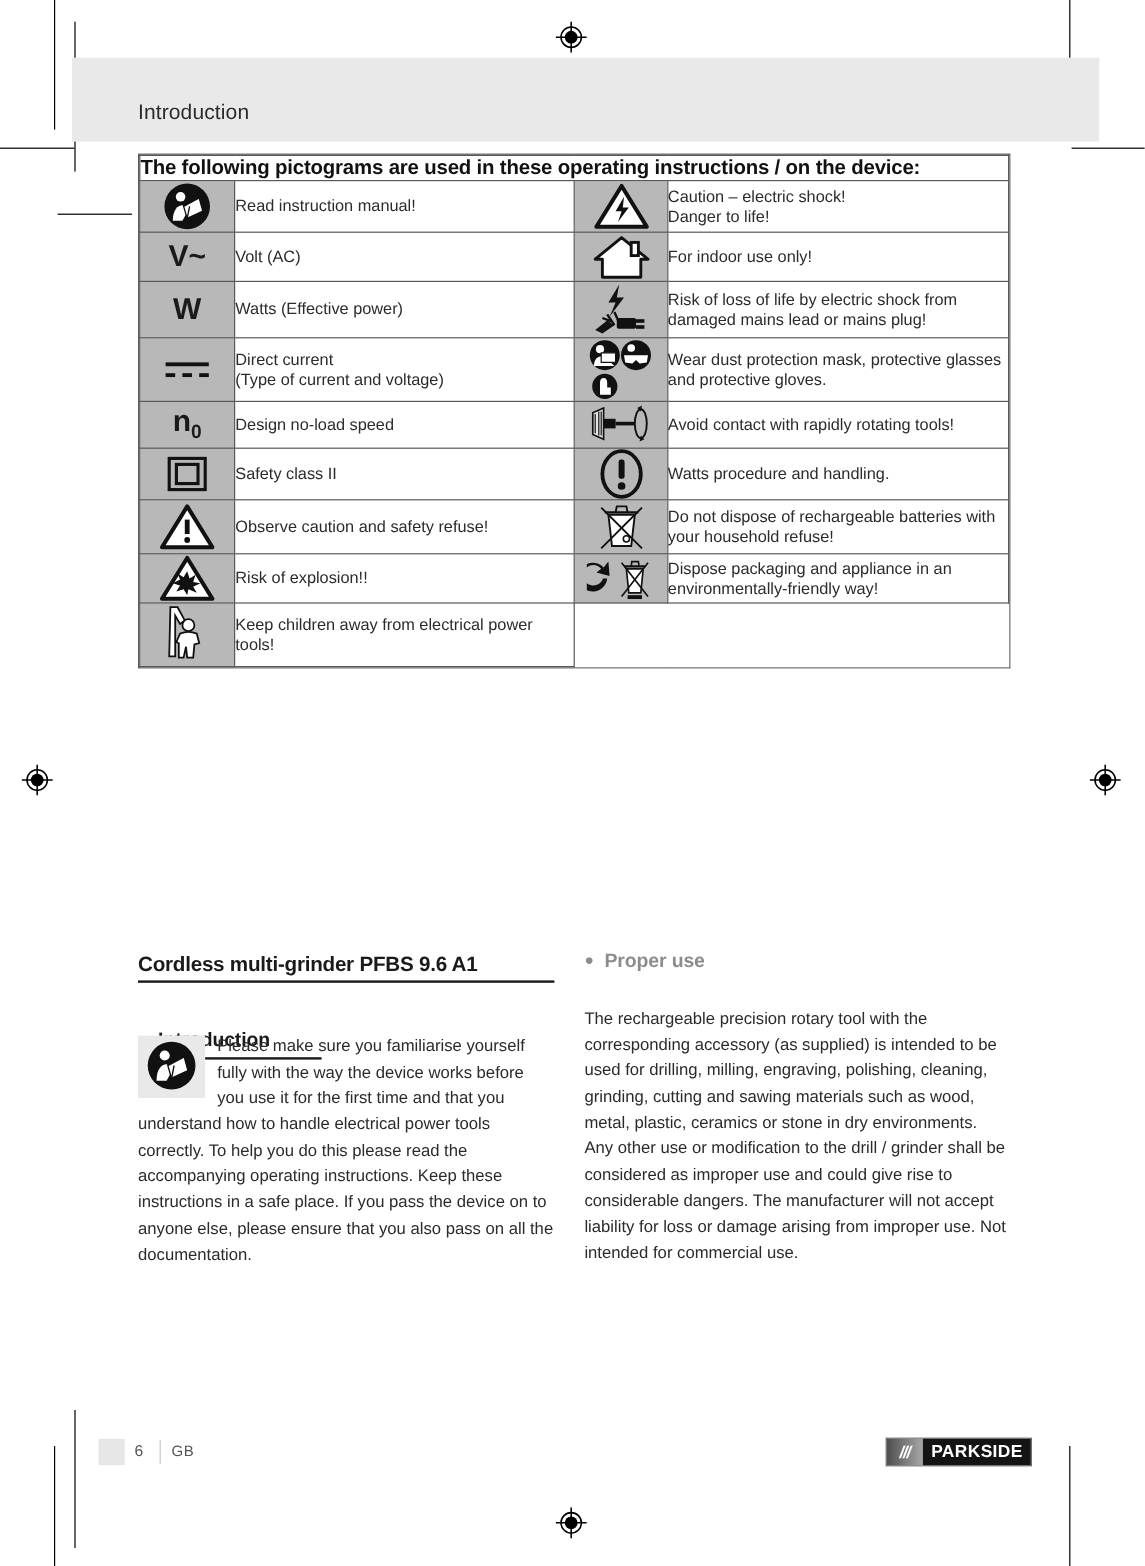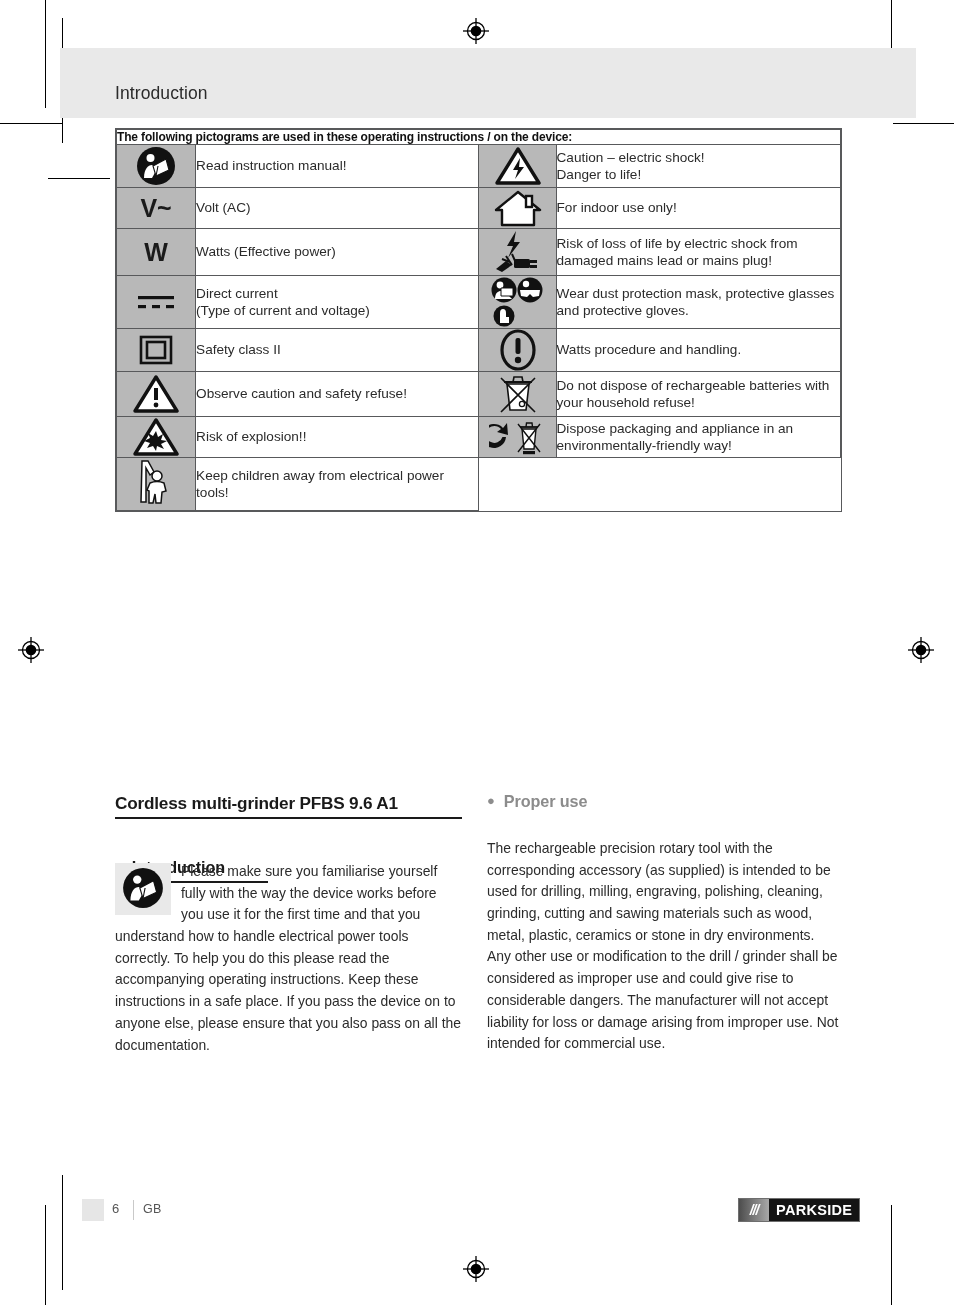--- a/index.html
+++ b/index.html
@@ -15,21 +15,21 @@
   .header-band{position:absolute;left:60px;top:48px;width:856px;height:70px;
                background:#e9e9e9;}
   .header-title{position:absolute;left:115px;top:83px;font-size:17.5px;
                 letter-spacing:.1px;color:#2b2b2b;font-weight:400;}
 
   
   .picto-table{position:absolute;left:115px;top:128px;width:725px;
                border:1px solid #58595b;border-collapse:collapse;}
   .picto-table table{border-collapse:collapse;width:100%;table-layout:fixed;}
   .picto-table td{border:1px solid #58595b;vertical-align:middle;padding:0;}
-  .thead-cell{font-weight:bold;font-size:12px;letter-spacing:-.15px;
+  .thead-cell{font-weight:bold;font-size:17px;letter-spacing:-.15px;
               padding:7px 0 8px 14px;background:#fff;color:#111;}
   .ic{background:#b8b8b8;width:79px;text-align:center;padding:6px 0;}
   .tx{background:#fff;padding:8px 10px 8px 12px;font-size:13.6px;line-height:1.28;
       color:#2b2b2b;}
   .col-a{width:79px;} .col-b{width:283px;} .col-c{width:77px;} .col-d{width:284px;}
   .sym{font-weight:bold;font-size:25px;letter-spacing:0px;color:#1a1a1a;
        line-height:1.05;display:block;}
   .sym-sm{font-weight:bold;font-size:19.5px;line-height:1.08;display:block;color:#1a1a1a;}
   .sym sub{font-size:16px;}
   .blank-cell{background:#fff;border:none !important;}
@@ -210,20 +210,38 @@
         <circle cx="41" cy="14" r="12.5" fill="#111"></circle>
         <circle cx="37" cy="8" r="3.2" fill="#fff"></circle>
         <path d="M31 14 L51 14 L50 20 L44 21 L41 18 L38 21 L32 20 Z" fill="#fff"></path>
         <circle cx="15" cy="40" r="10.5" fill="#111"></circle>
         <path d="M11 47 L11 37 Q11 33 14 33 Q17 33 17 37 L17 41 L20 41 L20 47 Z" fill="#fff"></path>
       </svg>
     </td>
     <td class="tx">Wear dust protection mask, protective glasses and protective gloves.</td>
   </tr>
 
+  <tr>
+    <td class="ic">
+      <span class="sym">n<sub>0</sub></span>
+    </td>
+    <td class="tx">Design no-load speed</td>
+    <td class="ic">
+      <svg class="icon-svg" width="58" height="38" viewBox="0 0 58 38">
+        <path d="M5 9 L14 5 L14 31 L5 27 Z" fill="#e6e6e6" stroke="#111" stroke-width="1.4"></path>
+        <path d="M7 10 L7 26 M10 8 L10 28 M12 8 L12 28" stroke="#111" stroke-width="1"></path>
+        <rect x="14" y="14" width="10" height="8" fill="#111"></rect>
+        <rect x="24" y="16.5" width="16" height="3" fill="#111"></rect>
+        <ellipse cx="45" cy="18" rx="5" ry="12" fill="none" stroke="#111" stroke-width="1.6"></ellipse>
+        <path d="M42 5 L46 3 L45 8 Z" fill="#111"></path>
+        <path d="M48 31 L44 33 L45 28 Z" fill="#111"></path>
+      </svg>
+    </td>
+    <td class="tx">Avoid contact with rapidly rotating tools!</td>
+  </tr>
 
 
   <tr>
     <td class="ic">
       <svg class="icon-svg" width="34" height="30" viewBox="0 0 34 30">
         <rect x="2" y="2" width="30" height="26" fill="none" stroke="#111" stroke-width="2.6"></rect>
         <rect x="8" y="7" width="18" height="16" fill="none" stroke="#111" stroke-width="2.6"></rect>
       </svg>
     </td>
     <td class="tx">Safety class II</td>

